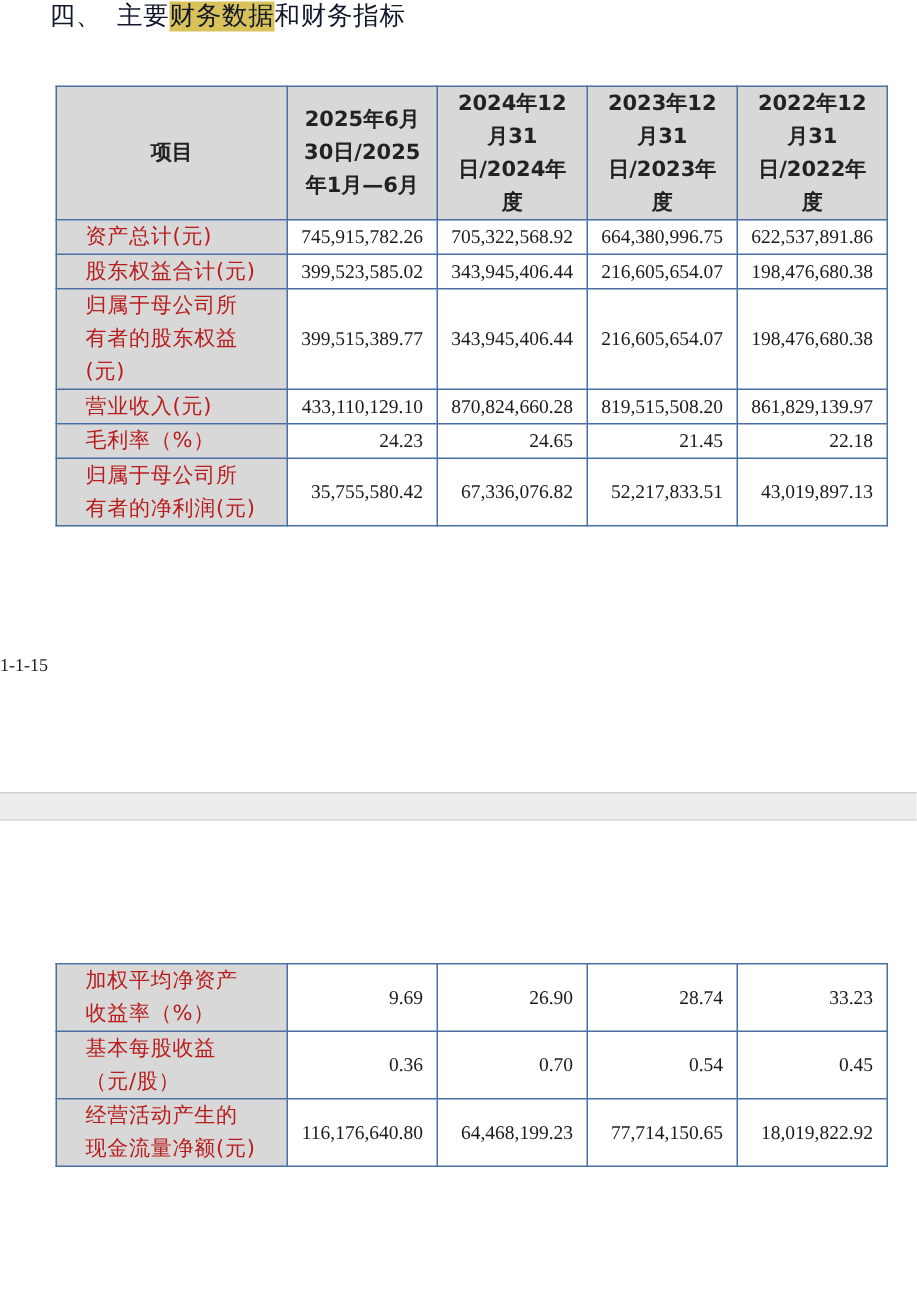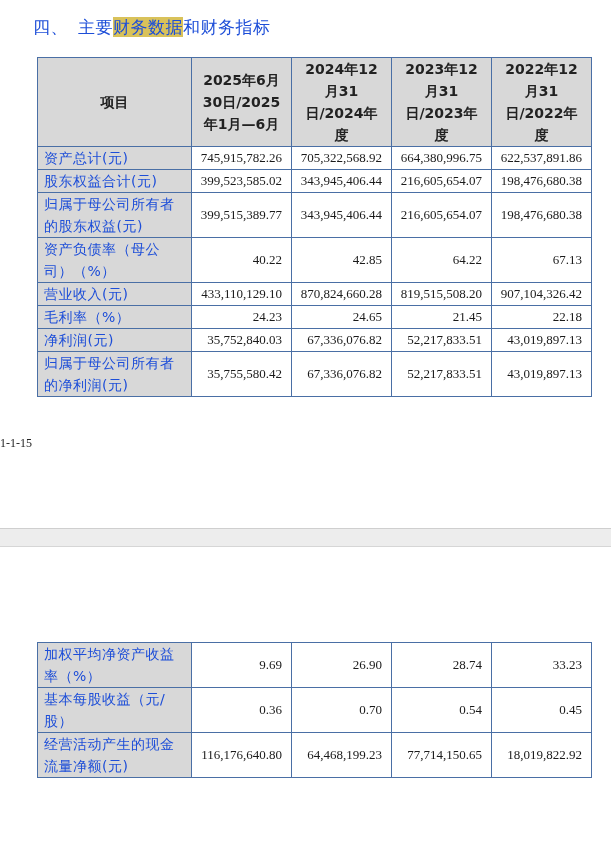--- a/index.html
+++ b/index.html
@@ -1,36 +1,36 @@
 <!DOCTYPE html>
 <html><head>
 <meta charset="utf-8">
 <style>
   html, body { margin:0; padding:0; }
   body {
     width:611px; height:863px; background:#ffffff; position:relative; overflow:hidden;
     font-family: "DejaVu Serif", "Liberation Serif", serif; color:#1a1a1a;
   }
   .heading {
-    position:absolute; left:33px; top:16px; font-size:17px; line-height:22px;
-    font-family: "DejaVu Sans", "Liberation Sans", sans-serif; color:#1d4ed8;
+    position:absolute; left:33px; top:0; font-size:17px; line-height:22px;
+    font-family: "DejaVu Sans", "Liberation Sans", sans-serif; color:#0f172a;
     white-space:nowrap; letter-spacing:0.5px;
   }
   .heading .num { display:inline-block; width:45px; }
   .heading .hl { background:#d9c25a; }
   table.fin {
     position:absolute; left:37px; border-collapse:collapse; table-layout:fixed;
   }
   table.fin td, table.fin th {
     border:1px solid #4a6fa5; padding:0 8px; font-weight:normal;
   }
   table.fin .label {
     background:#d8d8d8; text-align:left; font-size:14px; line-height:22px;
-    font-family: "DejaVu Sans", "Liberation Sans", sans-serif; color:#1d4ed8;
-    padding:0 6px; letter-spacing:0.5px;
+    font-family: "DejaVu Sans", "Liberation Sans", sans-serif; color:#b91c1c;
+    padding:0 19px; letter-spacing:0.5px;
   }
   table.fin .val {
     text-align:right; font-size:13px; font-family: "Liberation Serif", "DejaVu Serif", serif;
     color:#1a1a1a; padding-right:9px;margin-top:40px;
   }
   table.fin th {
     background:#d8d8d8; font-size:14px; line-height:22px; text-align:center;
     font-family: "DejaVu Sans", "Liberation Sans", sans-serif; font-weight:bold; color:#222;
   }
   table.fin th.hdr-item { font-weight:bold; }
@@ -85,47 +85,33 @@
     <td class="val">216,605,654.07</td>
     <td class="val">198,476,680.38</td>
   </tr>
   <tr style="height:42px;">
     <td class="label">归属于母公司所有者的股东权益(元)</td>
     <td class="val">399,515,389.77</td>
     <td class="val">343,945,406.44</td>
     <td class="val">216,605,654.07</td>
     <td class="val">198,476,680.38</td>
   </tr>
-  <tr style="height:42px;">
-    <td class="label">资产负债率（母公司）（%）</td>
-    <td class="val">40.22</td>
-    <td class="val">42.85</td>
-    <td class="val">64.22</td>
-    <td class="val">67.13</td>
-  </tr>
   <tr style="height:21px;">
     <td class="label">营业收入(元)</td>
     <td class="val">433,110,129.10</td>
     <td class="val">870,824,660.28</td>
     <td class="val">819,515,508.20</td>
-    <td class="val">907,104,326.42</td>
+    <td class="val">861,829,139.97</td>
   </tr>
   <tr style="height:21px;">
     <td class="label">毛利率（%）</td>
     <td class="val">24.23</td>
     <td class="val">24.65</td>
     <td class="val">21.45</td>
     <td class="val">22.18</td>
-  </tr>
-  <tr style="height:21px;">
-    <td class="label">净利润(元)</td>
-    <td class="val">35,752,840.03</td>
-    <td class="val">67,336,076.82</td>
-    <td class="val">52,217,833.51</td>
-    <td class="val">43,019,897.13</td>
   </tr>
   <tr style="height:42px;">
     <td class="label">归属于母公司所有者的净利润(元)</td>
     <td class="val">35,755,580.42</td>
     <td class="val">67,336,076.82</td>
     <td class="val">52,217,833.51</td>
     <td class="val">43,019,897.13</td>
   </tr>
 </tbody>
   </table>

